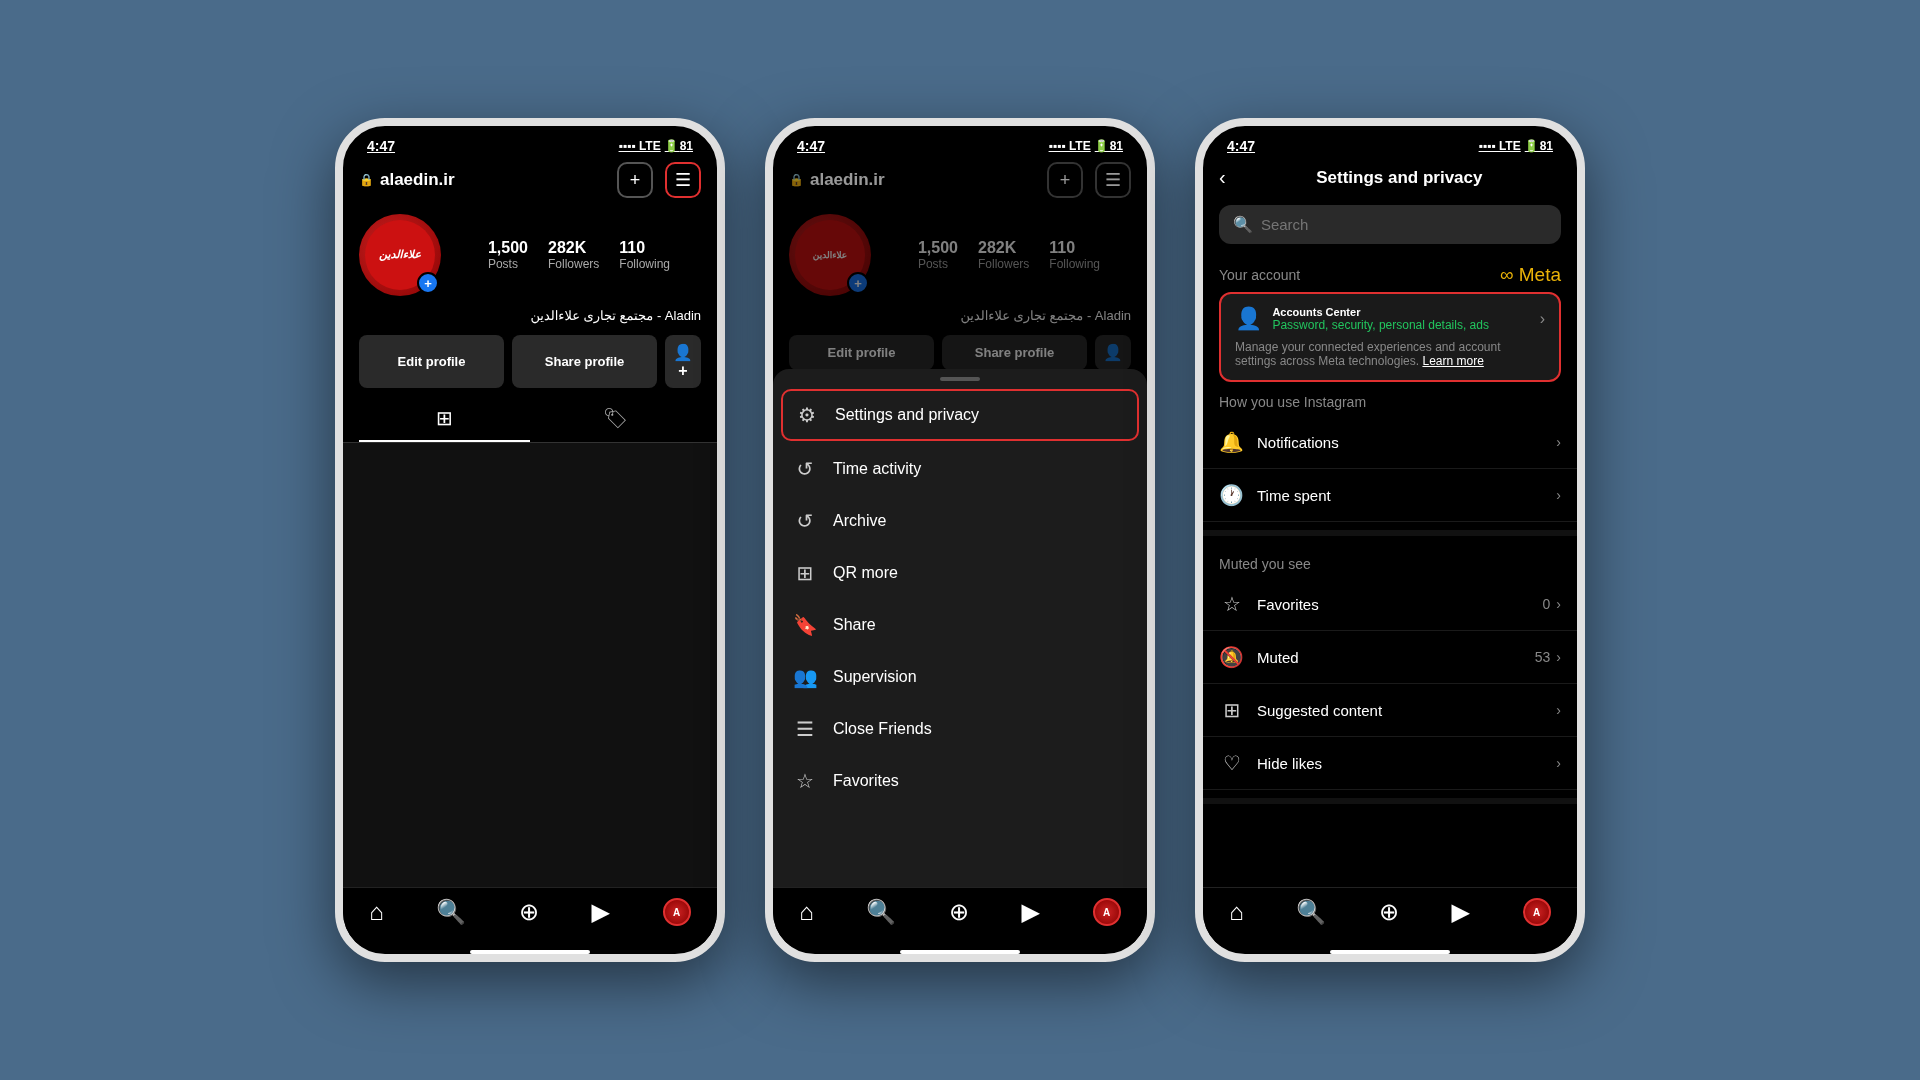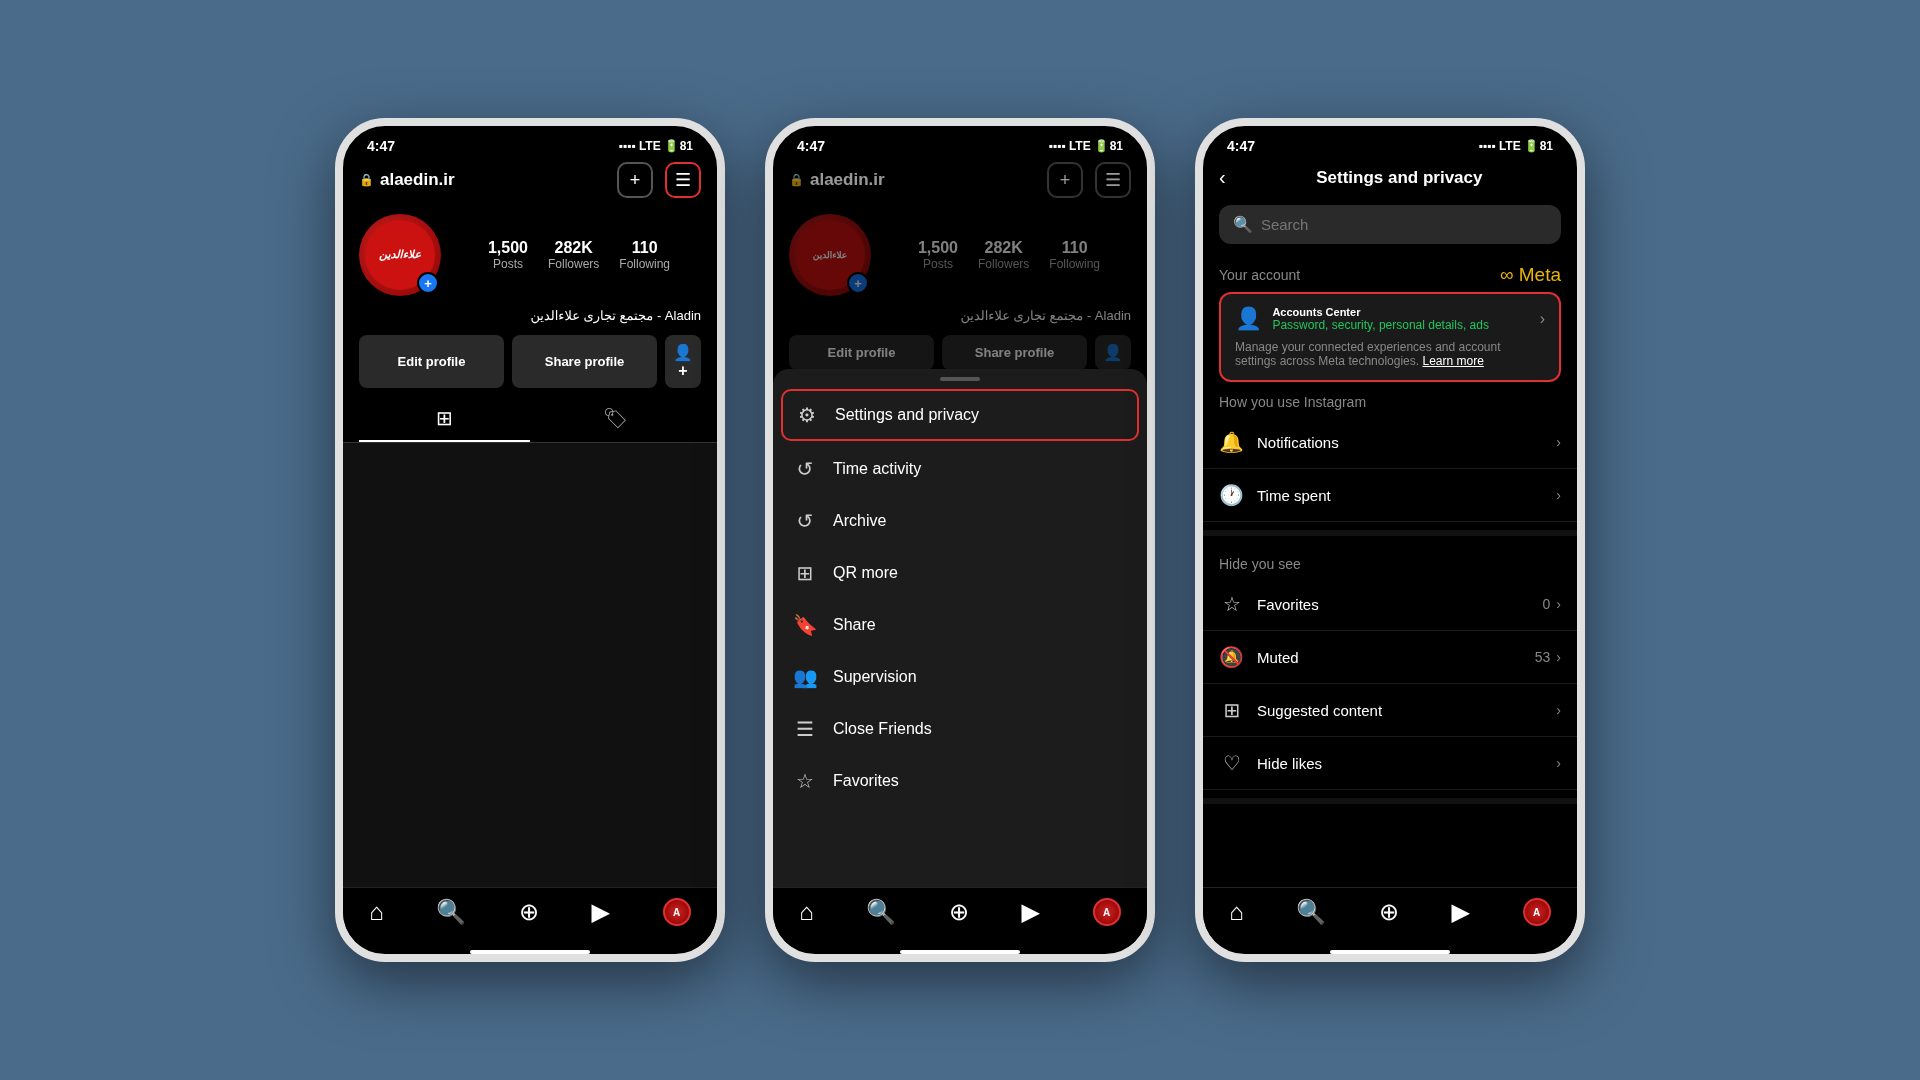--- a/index.html
+++ b/index.html
@@ -32,20 +32,21 @@
     
     .status-bar {
       display: flex;
       justify-content: space-between;
       align-items: center;
       padding: 12px 24px 4px;
       color: #fff;
       font-size: 14px;
       font-weight: 600;
       flex-shrink: 0;
+      text-decoration: underline;
     }
     .status-bar .time { font-weight: 700; }
     .status-icons { display: flex; gap: 4px; align-items: center; font-size: 12px; }
 
     
     .screen { flex: 1; overflow: hidden; display: flex; flex-direction: column; }
 
     
     .profile-header {
       display: flex;
@@ -106,21 +107,21 @@
       width: 22px; height: 22px;
       background: #1877f2;
       border-radius: 50%;
       border: 2px solid #000;
       display: flex; align-items: center; justify-content: center;
       color: #fff;
       font-size: 13px;
       font-weight: 700;
     }
     .stats { display: flex; gap: 20px; flex: 1; justify-content: center; }
-    .stat { text-align: center; color: #fff; }
+    .stat { text-align: left; color: #fff; }
     .stat-num { font-weight: 700; font-size: 16px; }
     .stat-label { font-size: 12px; color: #aaa; }
 
     .bio { padding: 4px 16px 8px; color: #fff; font-size: 13px; direction: rtl; text-align: right; }
 
     .profile-buttons {
       display: flex;
       gap: 8px;
       padding: 4px 16px 8px;
     }
@@ -527,21 +528,21 @@
         <span class="settings-item-icon">🕐</span>
         <span>Time spent</span>
       </div>
       <div class="settings-item-right">
         <span>›</span>
       </div>
     </div>
 
     <div class="divider"></div>
     <div class="section-header">
-      <span>Hide you see</span>
+      <span>Muted you see</span>
     </div>
     <div class="settings-item">
       <div class="settings-item-left">
         <span class="settings-item-icon">☆</span>
         <span>Favorites</span>
       </div>
       <div class="settings-item-right">
         <span>0</span>
         <span>›</span>
       </div>

